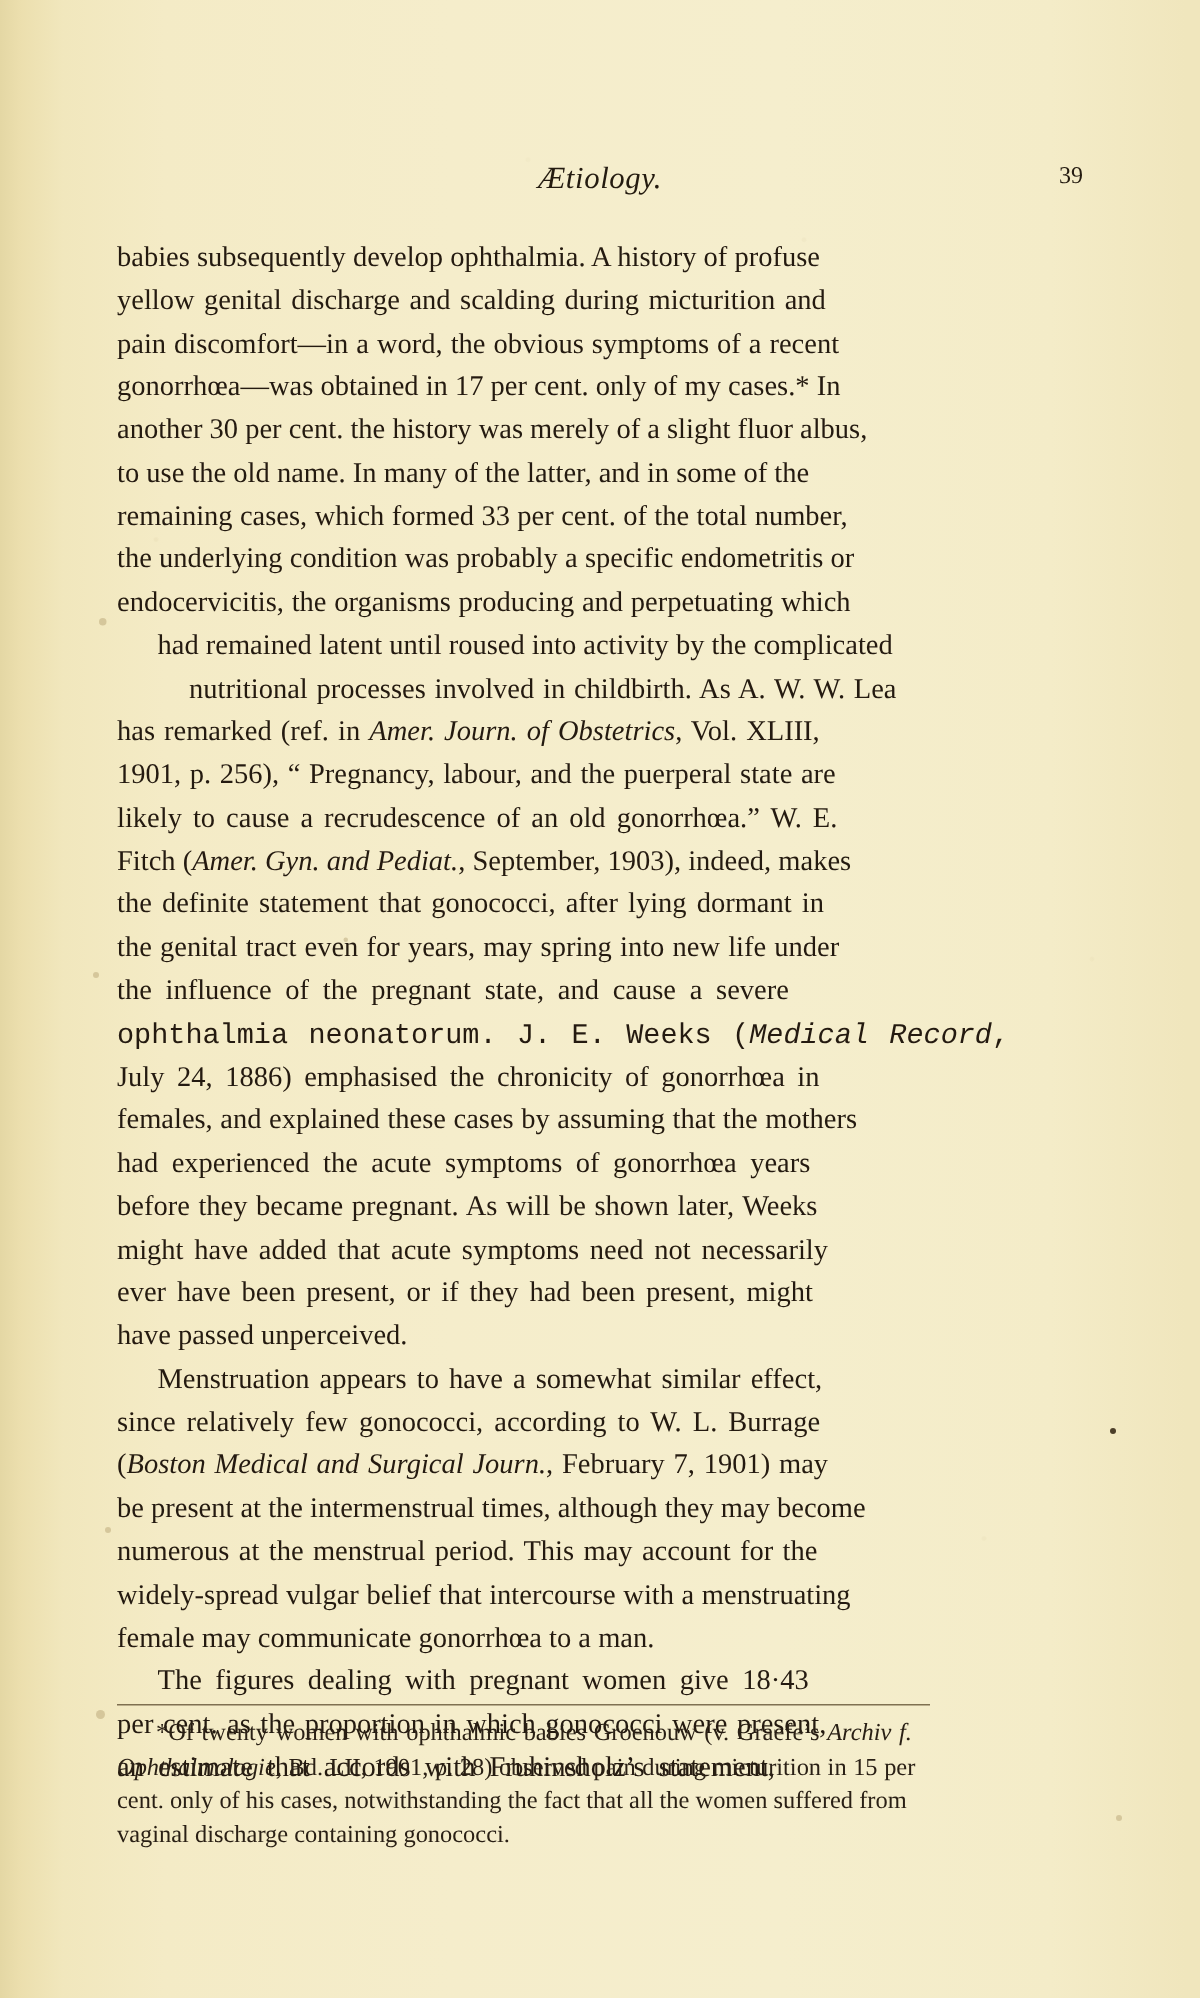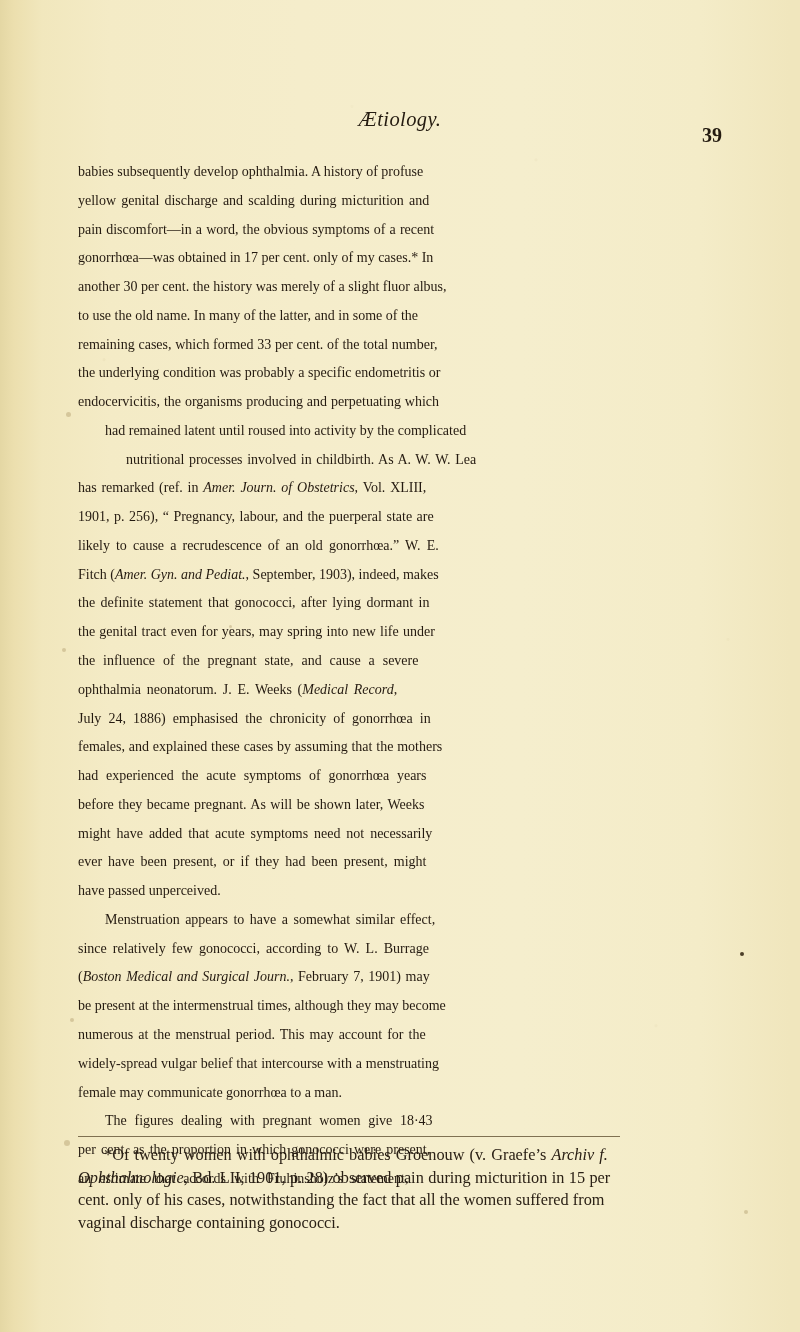--- a/index.html
+++ b/index.html
@@ -61,37 +61,36 @@
     transform: translateX(-50%);
     font-style: italic;
     font-size: 20.5px;
     letter-spacing: 0.4px;
     color: #241b10;
     white-space: nowrap;
   }
   #runhead .folio {
     position: absolute;
     right: 0;
-    top: 16px;
-    font-size: 20px;
+    top: 1px;
+    font-size: 16px;
     color: #241b10;
-    font-weight: bold;
   }
 
   
   #body {
     position: absolute;
     left: 78px;
     top: 158px;
     width: 645px;
   }
   .ln {
     height: 28.77px;
     line-height: 28.77px;
-    font-size: 14px;
+    font-size: 19px;
     white-space: nowrap;
     color: #241a10;
   }
   
   .ln i, .ln em { font-style: italic; }
   .ind { padding-left: 27px; }
 
   
   #fnrule {
     position: absolute;
@@ -169,21 +168,21 @@
       <div class="ln" style="word-spacing: 0.4px;">endocervicitis, the organisms producing and perpetuating which</div>
       <div class="ln ind">had remained latent until roused into activity by the complicated</div>
       <div class="ln" style="word-spacing: 1.1px; margin-left: 48px;">nutritional processes involved in childbirth.  As A. W. W. Lea</div>
       <div class="ln" style="word-spacing: 1.3px;">has remarked (ref. in <i>Amer. Journ. of Obstetrics</i>, Vol. XLIII,</div>
       <div class="ln" style="word-spacing: 1px;">1901, p. 256), “ Pregnancy, labour, and the puerperal state are</div>
       <div class="ln" style="word-spacing: 2.6px;">likely to cause a recrudescence of an old gonorrhœa.”  W. E.</div>
       <div class="ln">Fitch (<i>Amer. Gyn. and Pediat.</i>, September, 1903), indeed, makes</div>
       <div class="ln" style="word-spacing: 2px;">the definite statement that gonococci, after lying dormant in</div>
       <div class="ln" style="word-spacing: 0.7px;">the genital tract even for years, may spring into new life under</div>
       <div class="ln" style="word-spacing: 4.4px;">the influence of the pregnant state, and cause a severe</div>
-      <div class="ln" style="word-spacing: 2.2px;">ophthalmia neonatorum.   J. E. Weeks (<i>Medical Record</i>,</div>
+      <div class="ln" style="word-spacing: 2.2px; font-family: Liberation Mono, monospace;">ophthalmia neonatorum.   J. E. Weeks (<i>Medical Record</i>,</div>
       <div class="ln" style="word-spacing: 3.6px;">July 24, 1886) emphasised the chronicity of gonorrhœa in</div>
       <div class="ln" style="word-spacing: 0.3px;">females, and explained these cases by assuming that the mothers</div>
       <div class="ln" style="word-spacing: 4.3px;">had experienced the acute symptoms of gonorrhœa years</div>
       <div class="ln" style="word-spacing: 1px;">before they became pregnant.  As will be shown later, Weeks</div>
       <div class="ln" style="word-spacing: 2.4px;">might have added that acute symptoms need not necessarily</div>
       <div class="ln" style="word-spacing: 2.5px;">ever have been present, or if they had been present, might</div>
       <div class="ln">have passed unperceived.</div>
       <div class="ln ind" style="word-spacing: 2px;">Menstruation appears to have a somewhat similar effect,</div>
       <div class="ln" style="word-spacing: 2.6px;">since relatively few gonococci, according to W. L. Burrage</div>
       <div class="ln" style="word-spacing: 1.1px;">(<i>Boston Medical and Surgical Journ.</i>, February 7, 1901) may</div>

